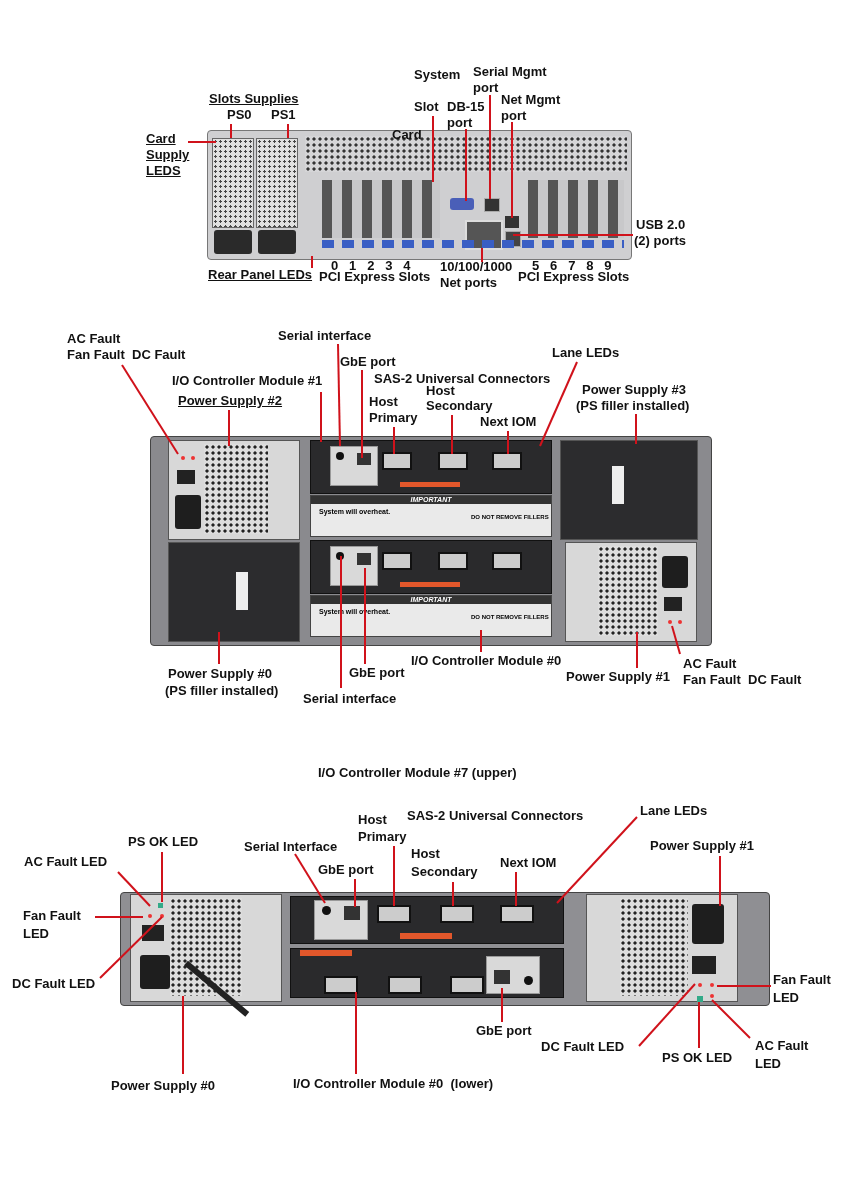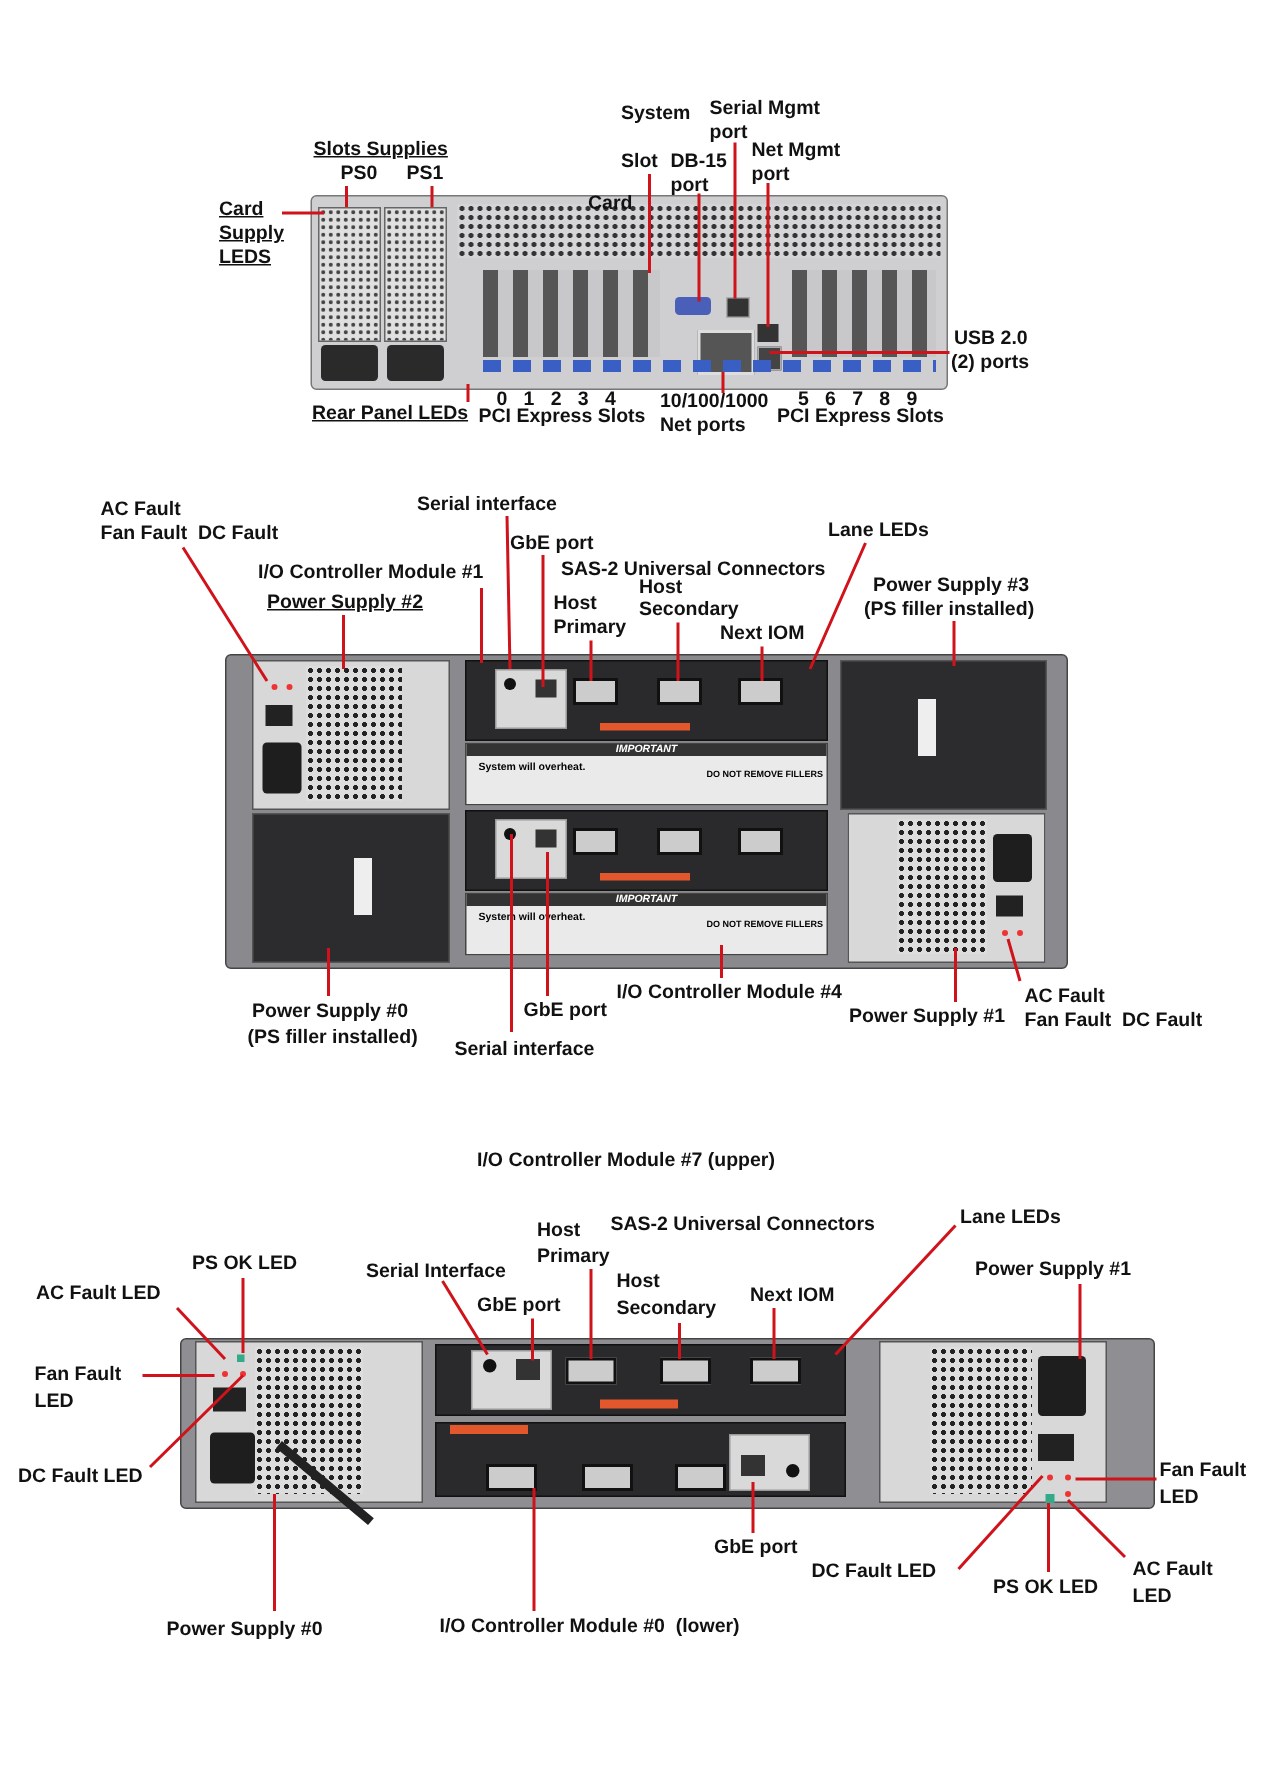--- a/index.html
+++ b/index.html
@@ -145,21 +145,21 @@
   <div class="lbl" style="left:369px;top:409px;">Primary</div>
   <div class="lbl" style="left:426px;top:382px;">Host</div>
   <div class="lbl" style="left:426px;top:397px;">Secondary</div>
   <div class="lbl" style="left:480px;top:413px;">Next IOM</div>
   <div class="lbl" style="left:582px;top:381px;">Power Supply #3</div>
   <div class="lbl" style="left:576px;top:397px;">(PS filler installed)</div>
   <div class="lbl" style="left:168px;top:665px;">Power Supply #0</div>
   <div class="lbl" style="left:165px;top:682px;">(PS filler installed)</div>
   <div class="lbl" style="left:303px;top:690px;">Serial interface</div>
   <div class="lbl" style="left:349px;top:664px;">GbE port</div>
-  <div class="lbl" style="left:411px;top:652px;">I/O Controller Module #4</div>
+  <div class="lbl" style="left:411px;top:652px;">I/O Controller Module #0</div>
   <div class="lbl" style="left:566px;top:668px;">Power Supply #1</div>
   <div class="lbl" style="left:683px;top:655px;">AC Fault</div>
   <div class="lbl" style="left:683px;top:671px;white-space:pre;">Fan Fault  DC Fault</div>
 
   <div class="ld" style="left:228px;top:410px;width:2px;height:36px;"></div>
   <div class="ld" style="left:320px;top:392px;width:2px;height:50px;"></div>
   <div class="ld" style="left:361px;top:370px;width:2px;height:88px;"></div>
   <div class="ld" style="left:393px;top:427px;width:2px;height:27px;"></div>
   <div class="ld" style="left:451px;top:415px;width:2px;height:39px;"></div>
   <div class="ld" style="left:507px;top:431px;width:2px;height:23px;"></div>

